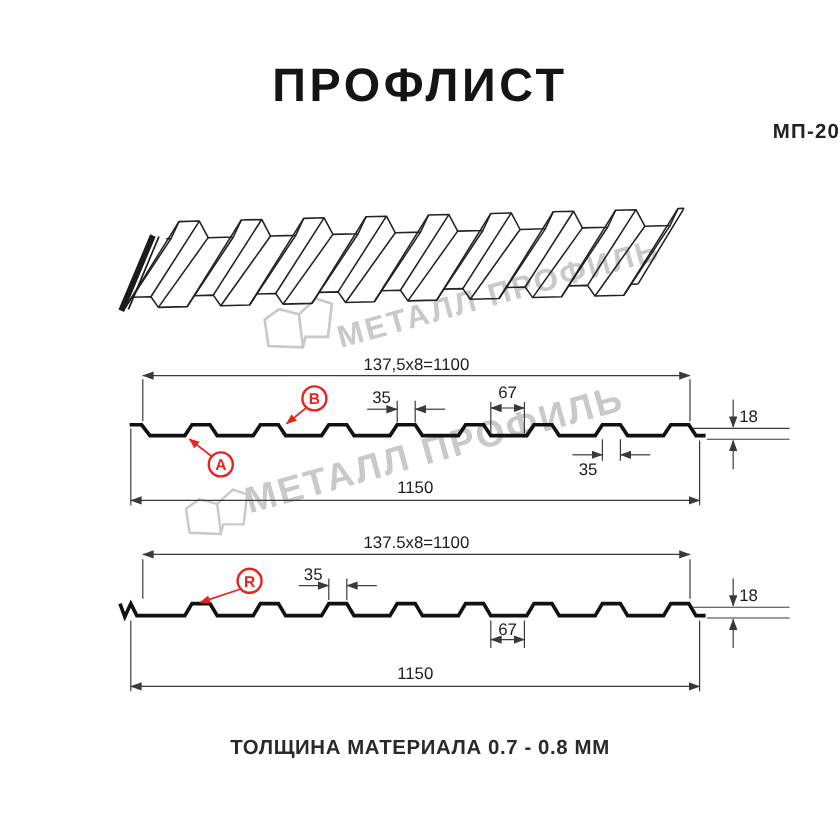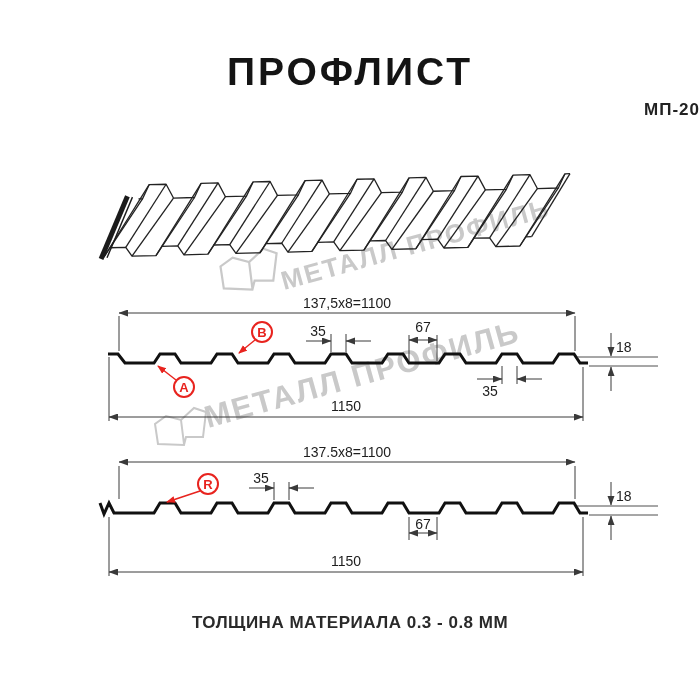--- a/index.html
+++ b/index.html
@@ -181,14 +181,14 @@
       </g>
 
       <g>
         <line class="red" stroke-width="1.4" x1="200" y1="491" x2="167" y2="502" marker-end="url(#mR)"></line>
         <circle class="red" stroke-width="2" cx="208" cy="484" r="10"></circle>
         <text class="rtxt" x="208" y="489" text-anchor="middle">R</text>
       </g>
     </g>
   </svg>
 
-  <div class="footer-note">ТОЛЩИНА МАТЕРИАЛА 0.3 - 0.8 ММ</div>
+  <div class="footer-note">ТОЛЩИНА МАТЕРИАЛА 0.7 - 0.8 ММ</div>
 </div>
 
 </body></html>

